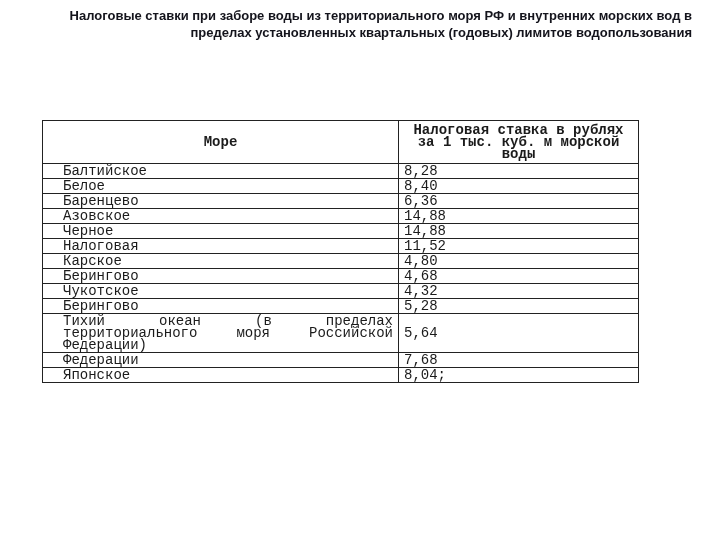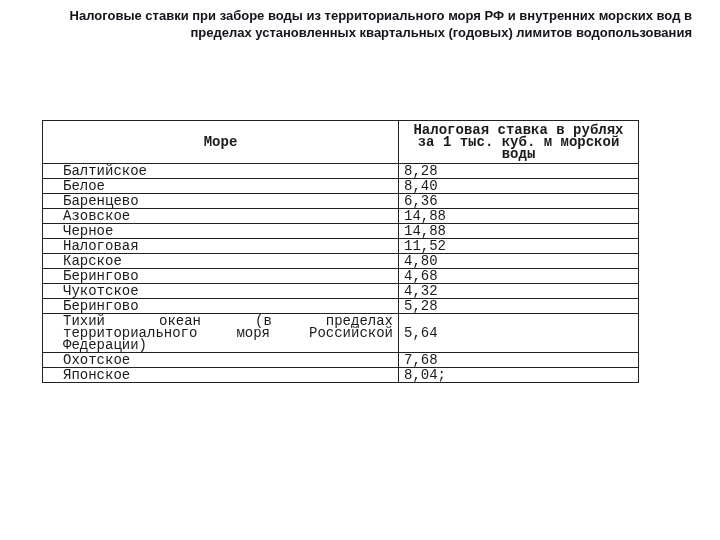--- a/index.html
+++ b/index.html
@@ -123,21 +123,21 @@
       </tr>
       <tr>
         <td class="sea-cell">Берингово</td>
         <td class="rate-cell">5,28</td>
       </tr>
       <tr>
         <td class="sea-cell justify-cell">Тихий океан (в пределах территориального моря Российской Федерации)</td>
         <td class="rate-cell">5,64</td>
       </tr>
       <tr>
-        <td class="sea-cell">Охотское</td>
+        <td class="sea-cell">Федерации</td>
         <td class="rate-cell">7,68</td>
       </tr>
       <tr>
         <td class="sea-cell">Японское</td>
         <td class="rate-cell">8,04;</td>
       </tr>
     </tbody>
   </table>
 
 </div>

